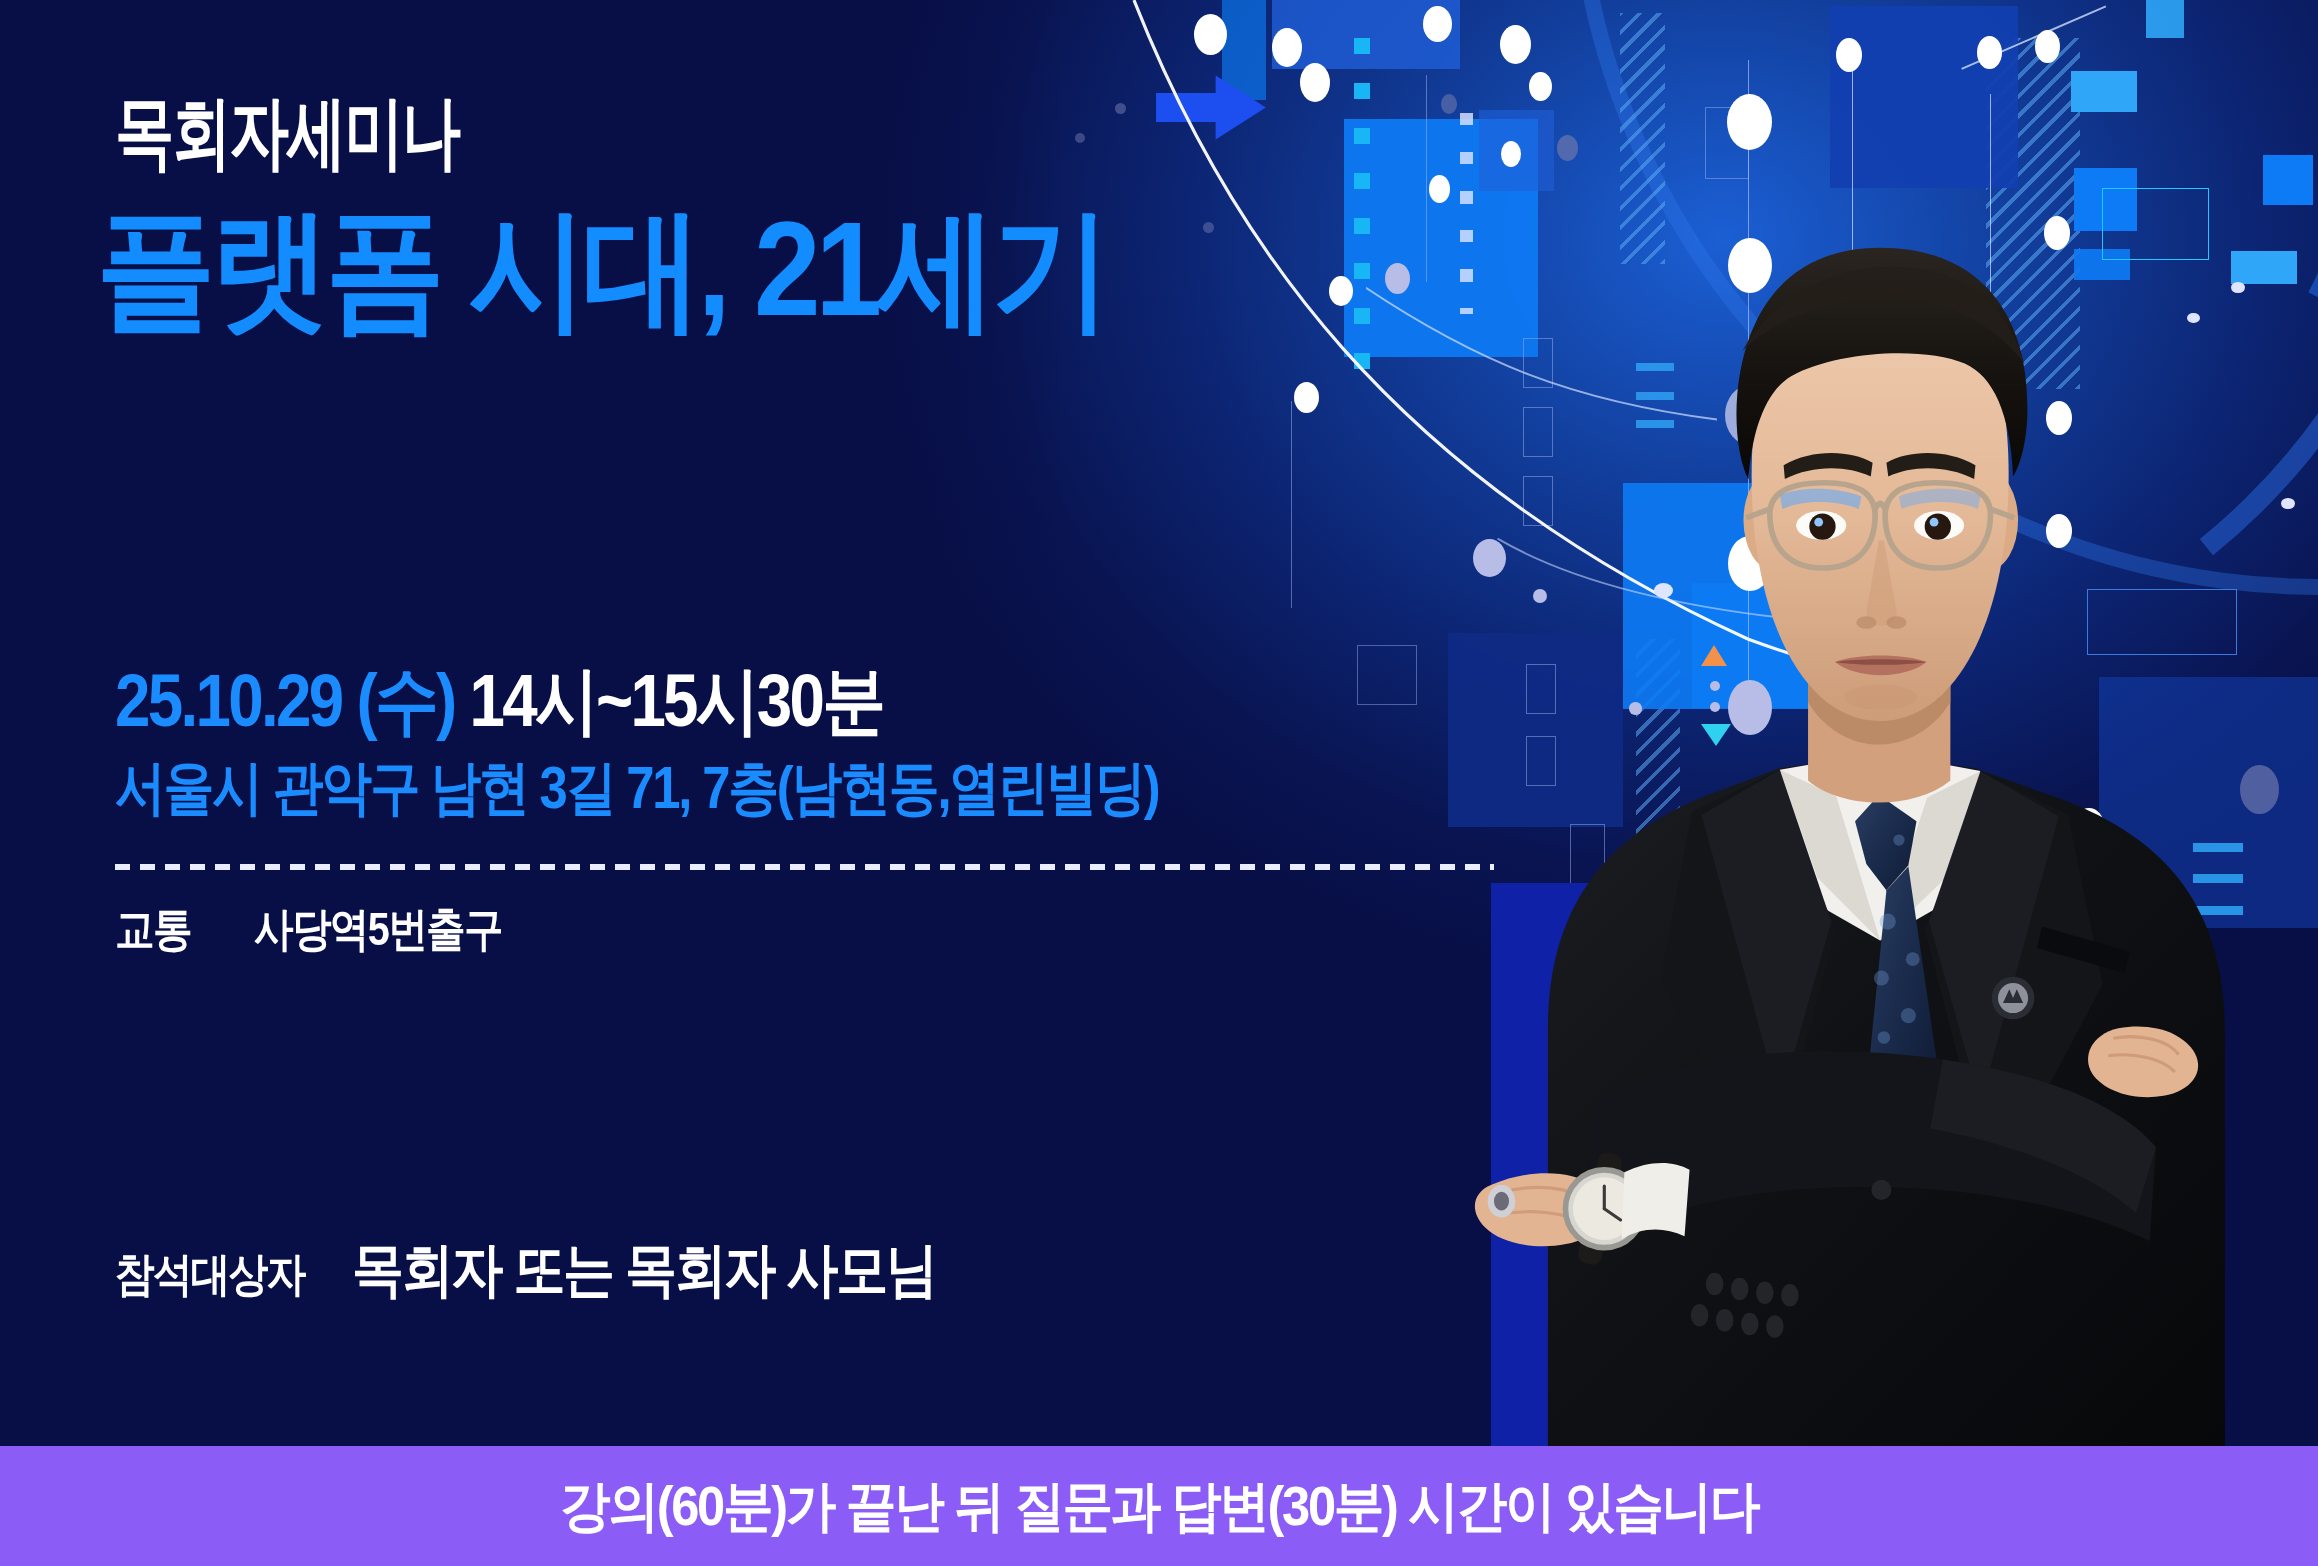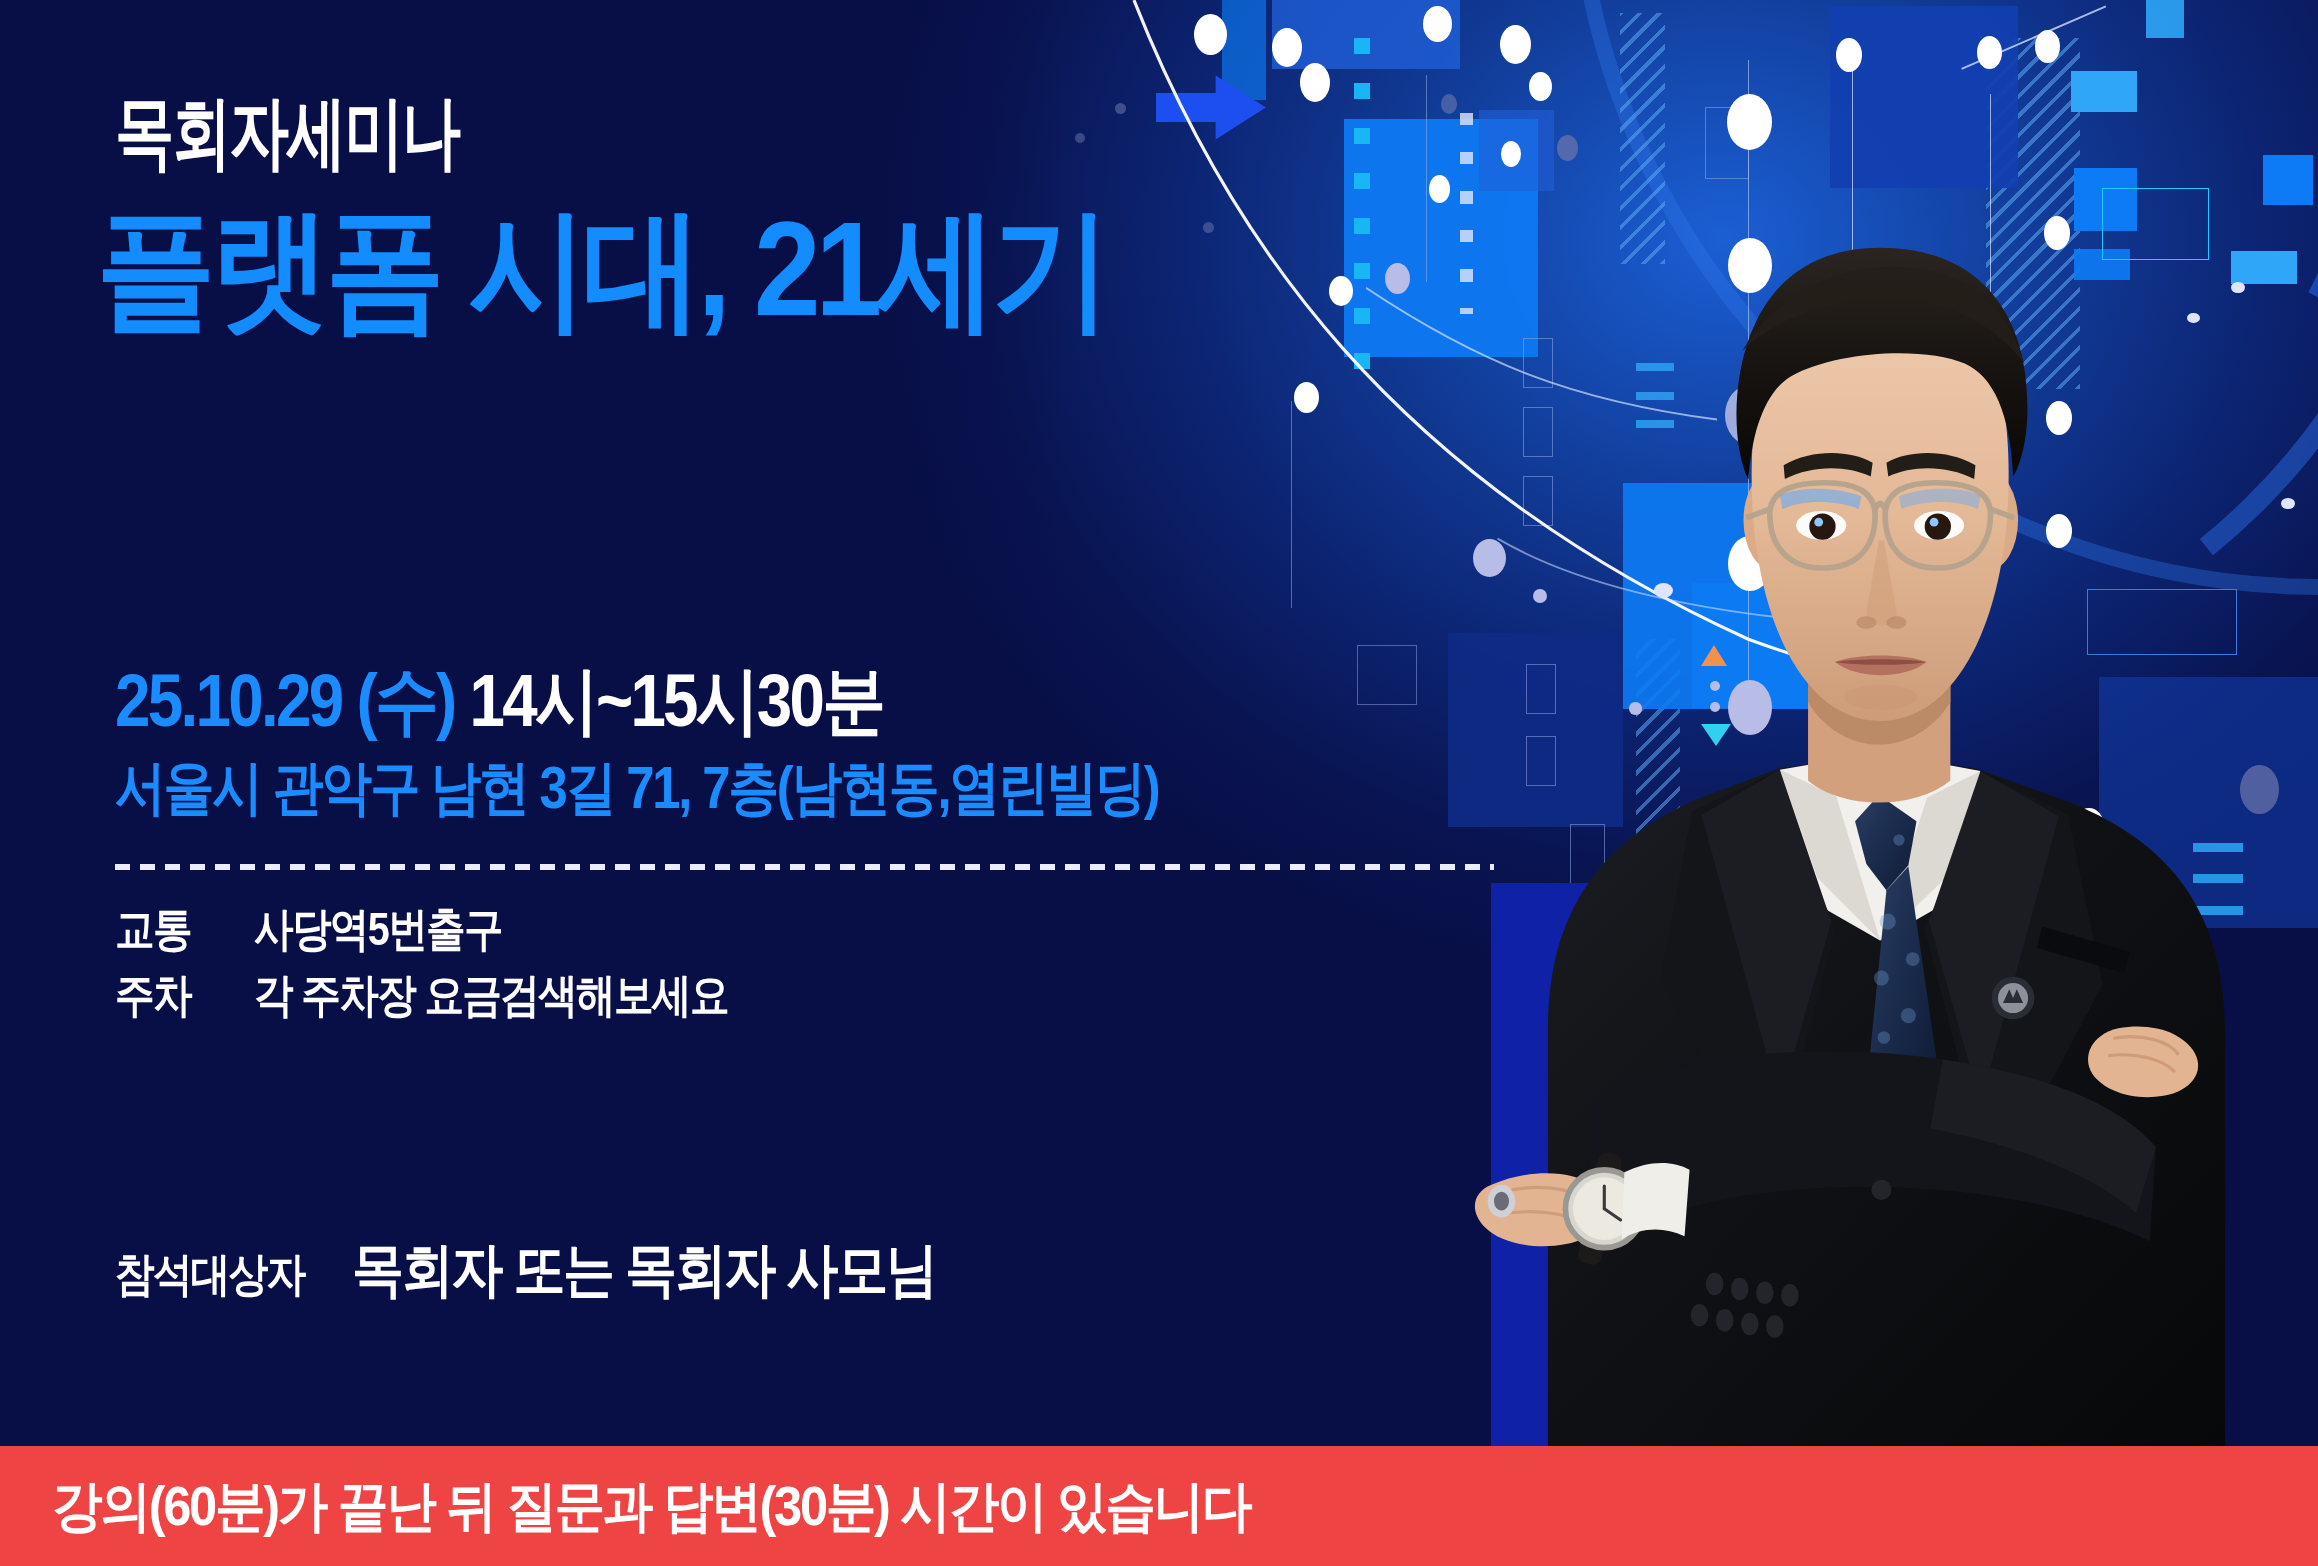--- a/index.html
+++ b/index.html
@@ -119,22 +119,22 @@
   .spk-suffix{font-size:51px;font-weight:700;letter-spacing:-1.9px;}
 
   .audience{position:absolute;left:115px;top:1231px;white-space:nowrap;color:#fff;display:flex;align-items:baseline;}
   .aud-lbl{font-size:46px;font-weight:700;letter-spacing:-1.9px;transform:scaleX(.86);transform-origin:left center;}
   .aud-val{font-size:59px;font-weight:700;letter-spacing:-2.5px;margin-left:16.3px;transform:scaleX(.88);transform-origin:left center;}
 
   .contact{position:absolute;left:115px;top:1329px;white-space:nowrap;color:#fff;display:flex;align-items:baseline;}
   .con-lbl{font-size:46px;font-weight:700;letter-spacing:-1.9px;transform:scaleX(.86);transform-origin:left center;}
   .con-val{font-size:65px;font-weight:700;letter-spacing:-2.5px;margin-left:31px;transform:scaleX(.9);transform-origin:left center;}
 
-  .footer{position:absolute;left:0;bottom:0;width:100%;height:121px;background:#ef4444;
-    display:flex;align-items:center;}
+  .footer{position:absolute;left:0;bottom:0;width:100%;height:121px;background:#8b5cf6;
+    display:flex;align-items:center;justify-content:center;}
   .footer span{font-size:55px;font-weight:700;color:#ffffff;letter-spacing:-2.5px;white-space:nowrap;
     transform:scaleX(.92);}
 </style>
 </head>
 <body>
 
 <div class="poster">
 
   <div class="bg-base"></div>
 
@@ -425,24 +425,20 @@
 
     <div class="address">서울시 관악구 남현 3길 71, 7층(남현동,열린빌딩)</div>
 
     <div class="divider"></div>
 
     <div class="infoblock">
       <div class="inforow">
         <div class="lbl">교통</div>
         <div class="val">사당역5번출구</div>
       </div>
-      <div class="inforow">
-        <div class="lbl">주차</div>
-        <div class="val">각 주차장 요금검색해보세요</div>
-      </div>
     </div>
 
 
     <div class="audience">
       <span class="aud-lbl">참석대상자</span>
       <span class="aud-val">목회자 또는 목회자 사모님</span>
     </div>
 
 
     <div class="footer">

